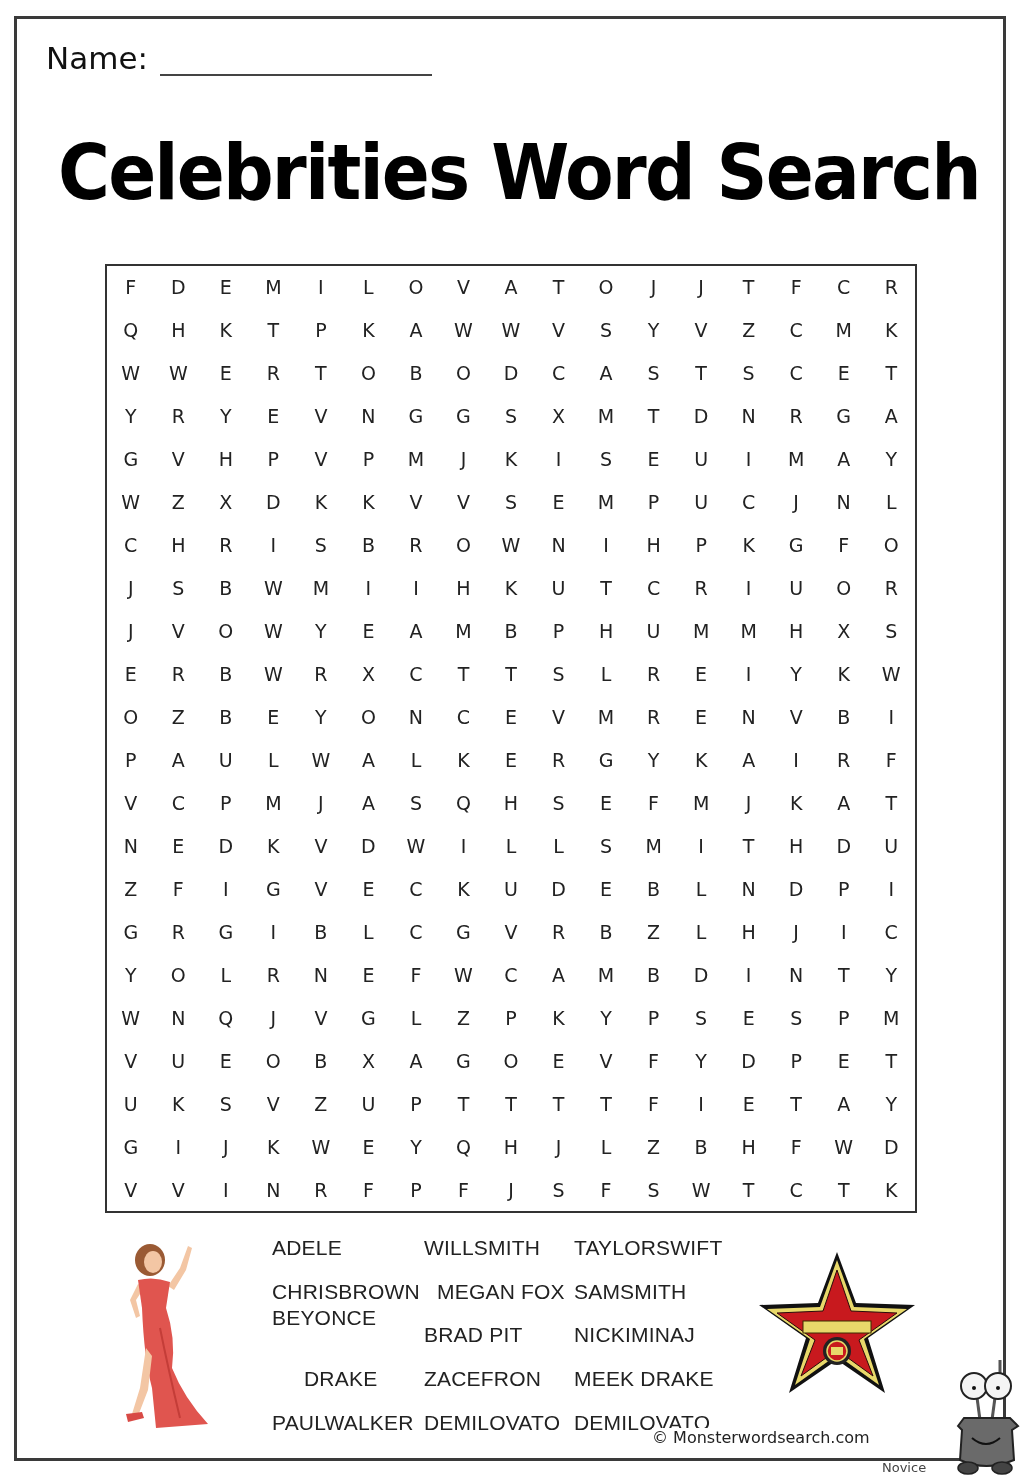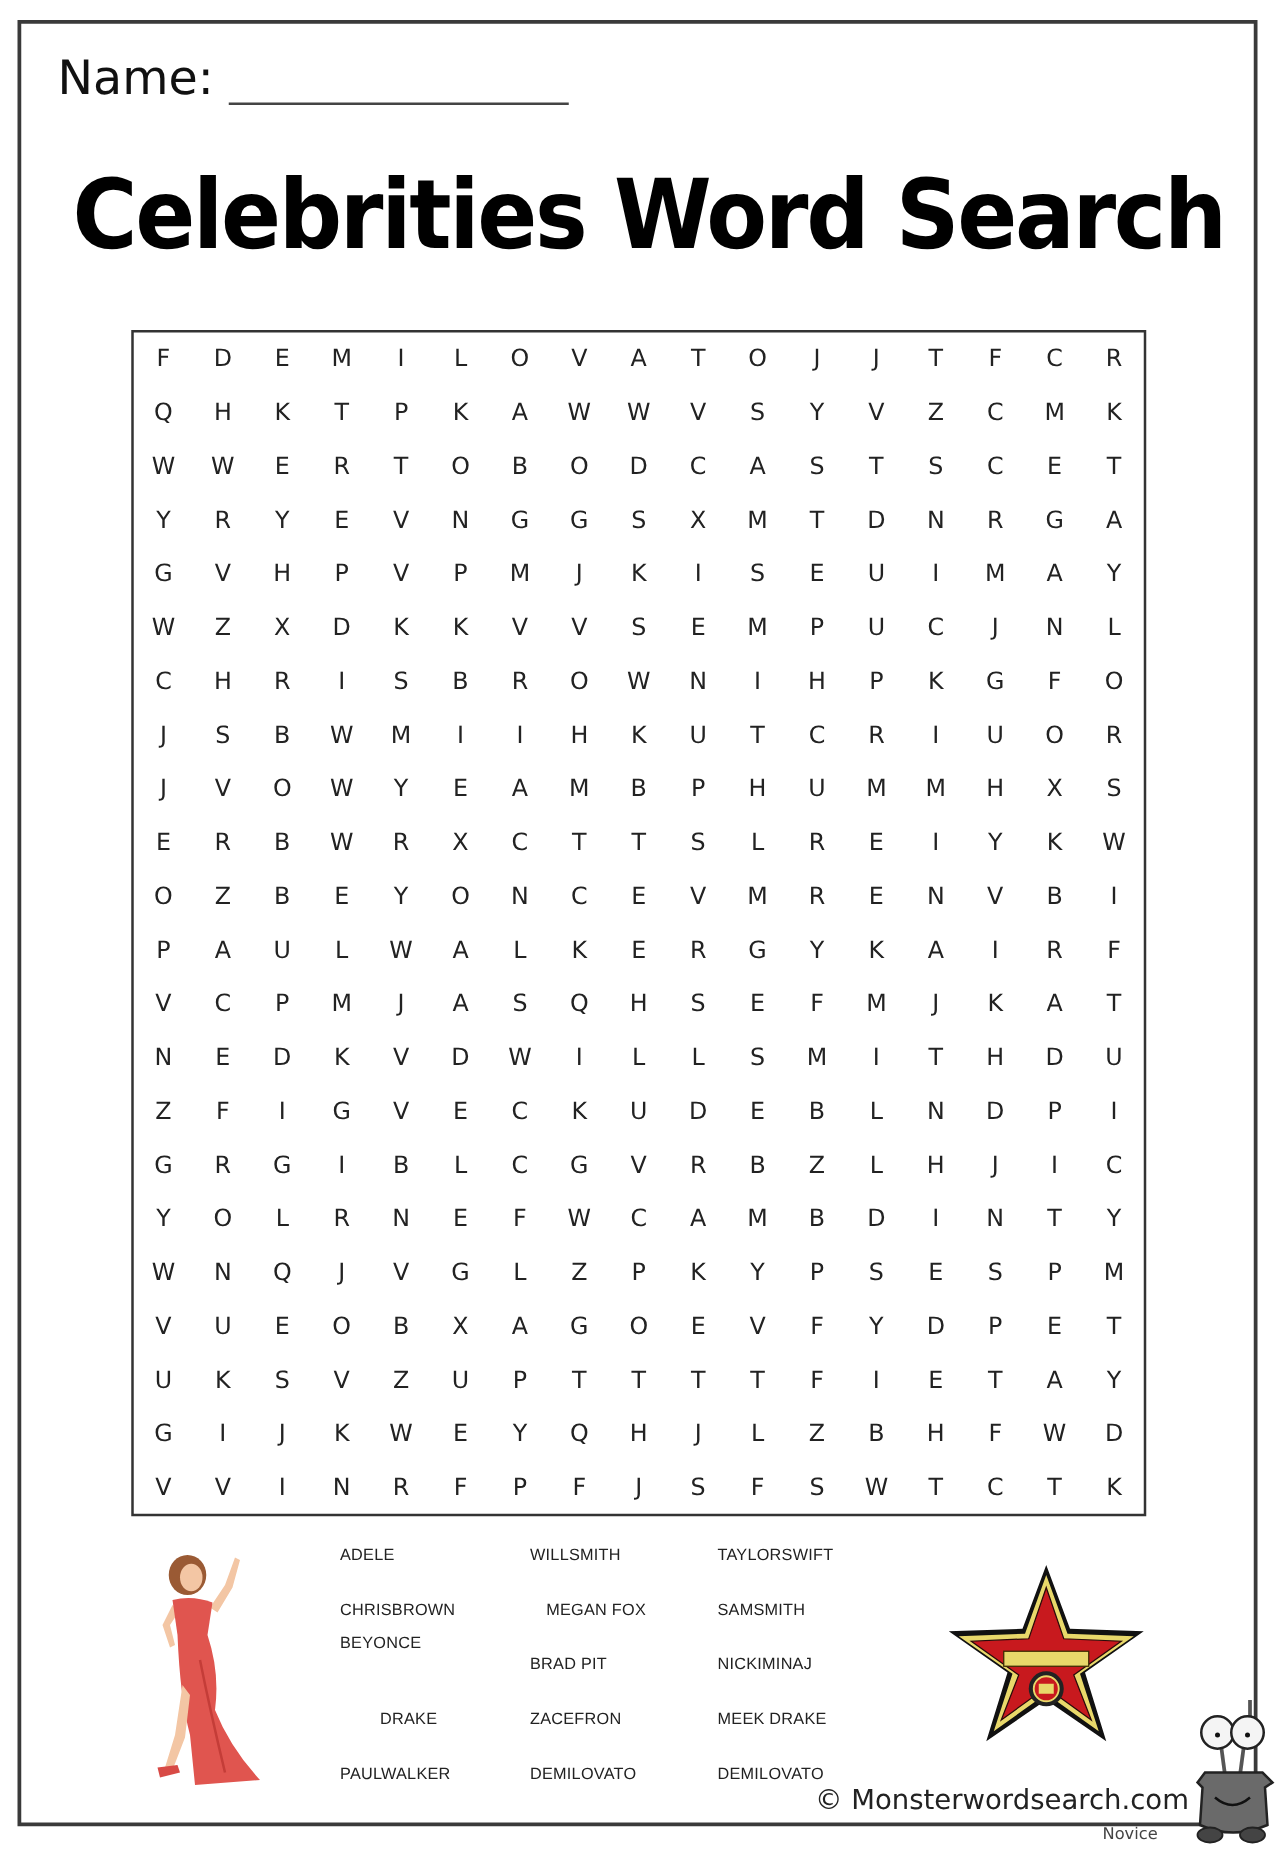--- a/index.html
+++ b/index.html
@@ -1,27 +1,27 @@
 <!DOCTYPE html>
 <html><head>
 <meta charset="utf-8">
 <style>
   html, body { margin:0; padding:0; background:#ffffff; }
   body { width:1024px; height:1479px; position:relative; overflow:hidden; font-family:"DejaVu Sans", sans-serif; color:#111; }
   .page-border { position:absolute; left:14px; top:16px; width:986px; height:1439px; border:3px solid #3a3a3a; box-sizing:content-box; }
-  .name-row { position:absolute; left:46px; top:40px; font-size:38px; color:#111; display:flex; align-items:flex-end; }
+  .name-row { position:absolute; left:46px; top:40px; font-size:31px; color:#111; display:flex; align-items:flex-end; }
   .name-line { display:inline-block; width:272px; border-bottom:2px solid #444; margin-left:12px; height:32px; }
   .title { position:absolute; left:58px; top:128px; font-family:"DejaVu Sans", sans-serif; font-weight:bold; font-size:77px; letter-spacing:-2px; color:#000; white-space:nowrap; transform:scaleX(0.92); transform-origin:left top; }
   .grid-box { position:absolute; left:105px; top:264px; width:808px; height:945px; border:2px solid #333; box-sizing:content-box; }
   .grid { position:absolute; left:0; top:0; width:808px; height:945px; display:grid; grid-template-columns:repeat(17, 1fr); grid-template-rows:repeat(22, 1fr); }
   .cell { display:flex; align-items:center; justify-content:center; font-family:"DejaVu Sans", sans-serif; font-size:19px; color:#222; font-weight:normal; }
   .words { position:absolute; left:272px; top:1236px; width:460px; }
   .word-col { position:absolute; top:0; }
-  .word { position:absolute; left:0; font-family:"Liberation Sans", sans-serif; font-size:13px; color:#222; white-space:nowrap; letter-spacing:0.2px; }
-  .footer-credit { position:absolute; left:652px; top:1428px; font-family:"DejaVu Sans", sans-serif; font-size:22px; color:#222; white-space:nowrap; background:#fff; padding-right:2px; }
+  .word { position:absolute; left:0; font-family:"Liberation Sans", sans-serif; font-size:21px; color:#222; white-space:nowrap; letter-spacing:0.2px; }
+  .footer-credit { position:absolute; left:652px; top:1428px; font-family:"DejaVu Sans", sans-serif; font-size:16px; color:#222; white-space:nowrap; background:#fff; padding-right:2px; }
   .footer-level { position:absolute; left:882px; top:1460px; font-family:"DejaVu Sans", sans-serif; font-size:13px; color:#444; }
   .illus-woman { position:absolute; left:100px; top:1238px; width:120px; height:196px; }
   .illus-star { position:absolute; left:755px; top:1248px; width:165px; height:150px; }
   .illus-monster { position:absolute; left:950px; top:1360px; width:74px; height:118px; }
 </style>
 </head>
 <body>
 
 <div class="page-border"></div>
 

